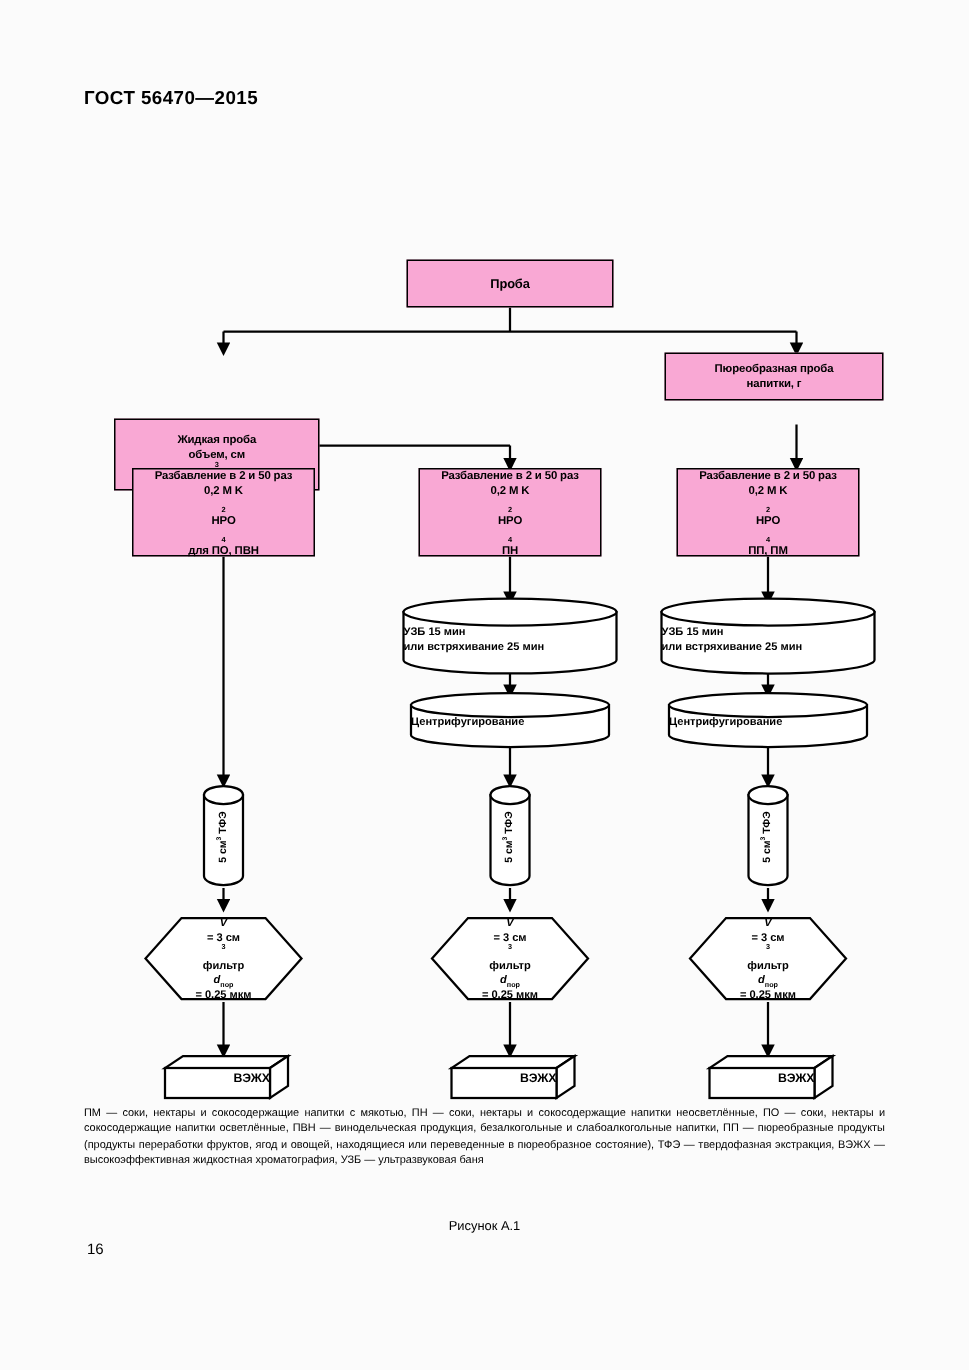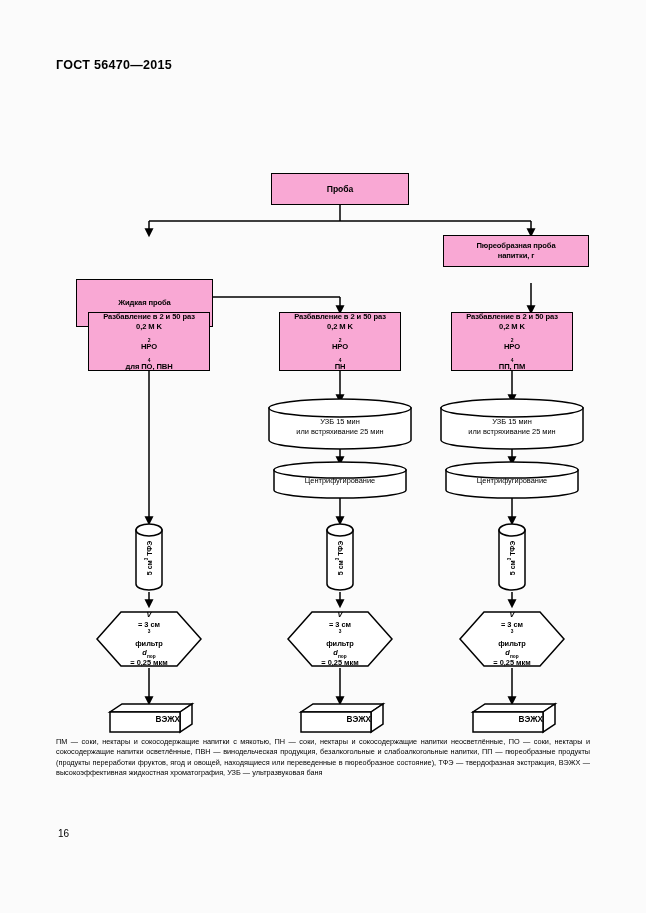--- a/index.html
+++ b/index.html
@@ -50,21 +50,21 @@
 
   sup{font-size:65%;vertical-align:super;line-height:0;}
   sub{font-size:65%;vertical-align:sub;line-height:0;}
   i{font-style:italic;}
 
   
   .cyl{position:absolute;}
   .cyl .lbl{
     position:absolute;left:0;right:0;top:50%;
     transform:translateY(-50%);
-    text-align:center;font-size:7.4px;line-height:9.5px;font-weight:normal;
+    text-align:left;font-size:7.4px;line-height:9.5px;font-weight:bold;
     pointer-events:none;
   }
   .cyl .lbl span{display:block;}
 
   
   .tube{position:absolute;}
   .tube .vlbl{
     position:absolute;left:50%;top:50%;
     transform:translate(-50%,-50%) rotate(-90deg);
     transform-origin:center center;
@@ -222,20 +222,21 @@
 
     <div class="nodebox proba" style="left:271px;top:173px;width:138px;height:32px;">
       <div class="lines">
           <span>Проба</span>
         </div>
     </div>
 
     <div class="nodebox" style="left:76px;top:235px;width:137px;height:48px;margin-top:44px;">
       <div class="lines">
         <span>Жидкая проба</span>
+        <span><span>объем, см</span><sup>3</sup></span>
       </div>
     </div>
 
     <div class="nodebox" style="left:443px;top:235px;width:146px;height:32px;">
       <div class="lines">
         <span>Пюреобразная проба</span>
         <span>напитки, г</span>
       </div>
     </div>
 
@@ -328,15 +329,16 @@
     <div class="box3d" style="left:473px;top:704px;width:82px;height:28px;">
       <div class="blbl">ВЭЖХ</div>
     </div>
 
   </div>
 
   <div class="legend">
     <p>ПМ — соки, нектары и сокосодержащие напитки с мякотью, ПН — соки, нектары и сокосодержащие напитки неосветлённые, ПО — соки, нектары и сокосодержащие напитки осветлённые, ПВН — винодельческая продукция, безалкогольные и слабоалкогольные напитки, ПП — пюреобразные продукты (продукты переработки фруктов, ягод и овощей, находящиеся или переведенные в пюреобразное состояние), ТФЭ — твердофазная экстракция, ВЭЖХ — высокоэффективная жидкостная хроматография, УЗБ — ультразвуковая баня</p>
   </div>
 
+  <div class="fig-caption">Рисунок А.1</div>
   <div class="pageno">16</div>
 
 </div>
 
 </body></html>

